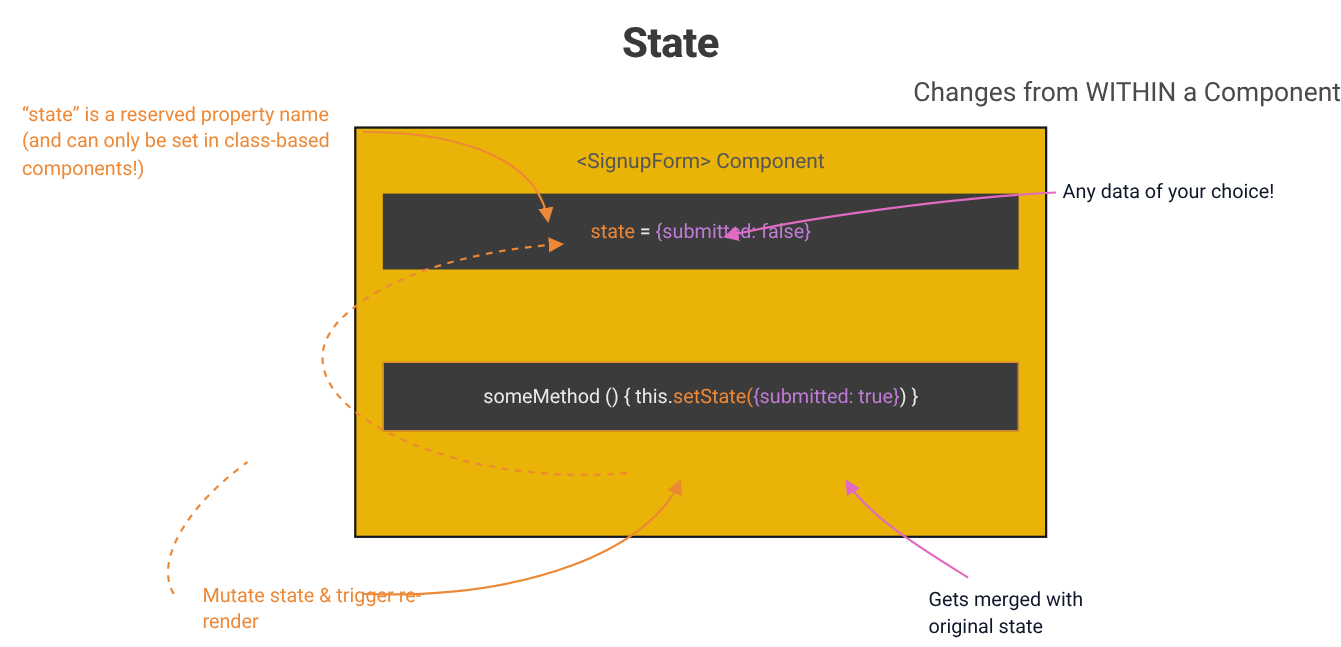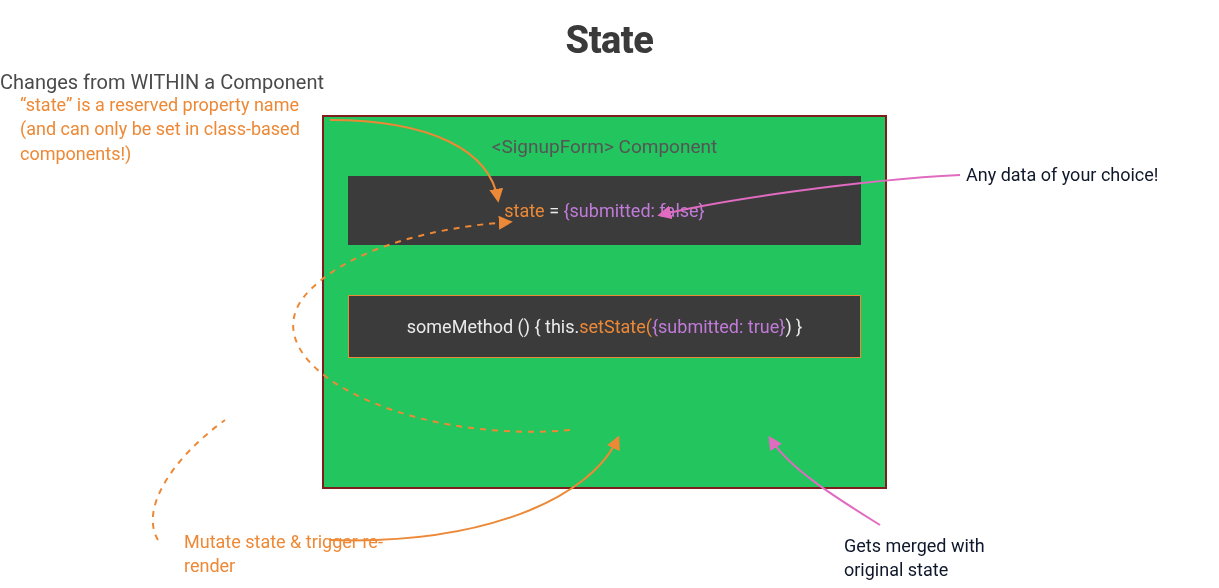--- a/index.html
+++ b/index.html
@@ -14,51 +14,51 @@
   }
   .title {
     text-align: center;
     font-size: 38px;
     font-weight: 800;
     color: #3a3a3a;
     letter-spacing: -0.5px;
     margin-top: 18px;
   }
   .subtitle {
-    text-align: left;
-    font-size: 20px;
+    text-align: right;
+    font-size: 24px;
     color: #4a4a4a;
     margin-top: 8px;
     font-weight: 400;
   }
   .component-box {
     position: absolute;
     left: 322px;
     top: 115px;
-    width: 565px;
+    width: 630px;
     height: 374px;
-    background: #22c55e;
-    border: 2px solid #7f1d1d;
+    background: #eab308;
+    border: 2px solid #0f172a;
   }
   .component-label {
     text-align: center;
     font-size: 19px;
     color: #555;
     margin-top: 18px;
   }
   .code-block {
     background: #3b3b3b;
     margin: 18px 24px 0 24px;
     padding: 24px 16px;
     font-size: 18px;
     text-align: center;
     color: #eee;
   }
   .code-block.second {
-    margin-top: 50px;
+    margin-top: 84px;
     border: 1px solid #ed8936;
     padding: 20px 12px;
   }
   .tok-orange { color: #ed8936; }
   .tok-purple { color: #c07bd8; }
   .tok-white  { color: #eaeaea; }
   .annot {
     position: absolute;
     font-size: 18px;
     line-height: 1.35;

